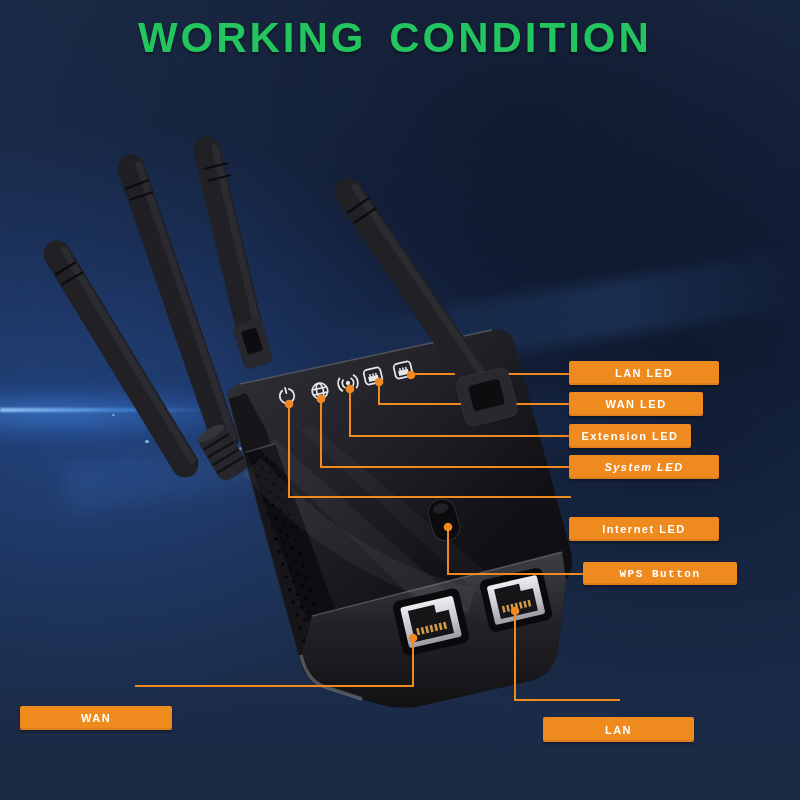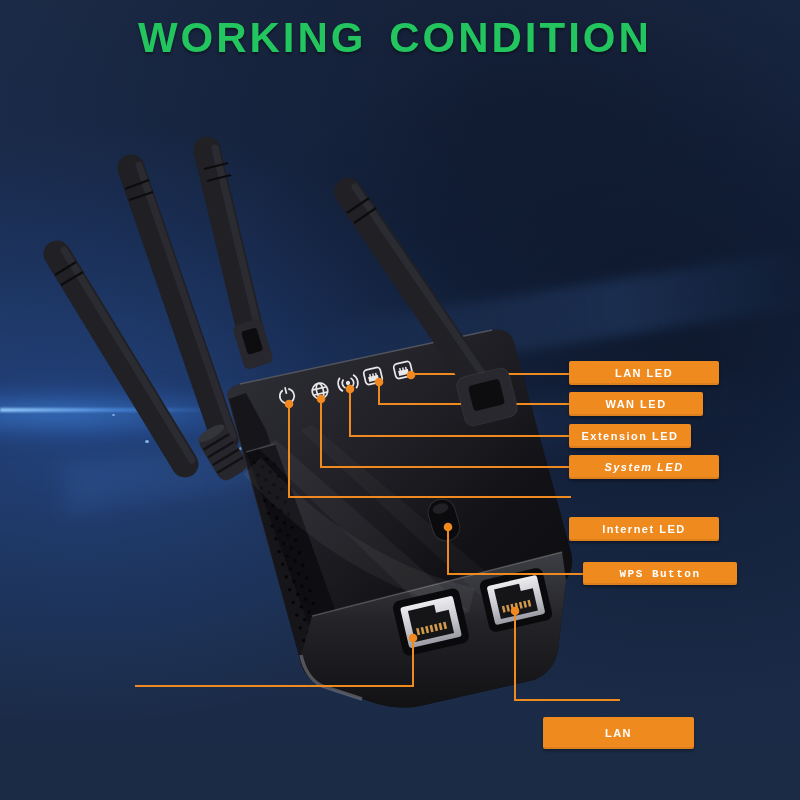--- a/index.html
+++ b/index.html
@@ -35,21 +35,21 @@
      font-size:11px;letter-spacing:1.5px;text-align:center;border-radius:2px;
      box-shadow:0 2px 3px rgba(0,0,0,.35), inset 0 -2px 0 rgba(0,0,0,.08);
      display:flex;align-items:center;justify-content:center;}
   .cl-lan-led{left:569px;top:361px;width:150px;height:24px;}
   .cl-wan-led{left:569px;top:392px;width:134px;height:24px;}
   .cl-extension-led{left:569px;top:424px;width:122px;height:24px;}
   .cl-system-led{left:569px;top:455px;width:150px;height:24px;font-style:italic;}
   .cl-internet-led{left:569px;top:485px;width:150px;height:24px;margin-top:32px;}
   .cl-wps-button{left:583px;top:562px;width:154px;height:23px;font-family:Liberation Mono, monospace;}
   .cl-wan{left:20px;top:706px;width:152px;height:24px;}
-  .cl-lan{left:543px;top:717px;width:151px;height:32px;}
+  .cl-lan{left:543px;top:717px;width:151px;height:25px;}
 </style>
 </head>
 <body>
 
 <div class="stage">
   <div class="bg bg-grad"></div>
   <div class="beam beam1"></div>
   <div class="beam beam2"></div>
   <div class="flare-glow"></div>
   <div class="flare-core"></div>
@@ -289,14 +289,15 @@
       </g>
     </g>
   </svg>
 
   <div class="callout cl-lan-led">LAN LED</div>
   <div class="callout cl-wan-led">WAN LED</div>
   <div class="callout cl-extension-led">Extension LED</div>
   <div class="callout cl-system-led">System LED</div>
   <div class="callout cl-internet-led">Internet LED</div>
   <div class="callout cl-wps-button">WPS Button</div>
+  <div class="callout cl-wan">WAN</div>
   <div class="callout cl-lan">LAN</div>
 </div>
 
 </body></html>

